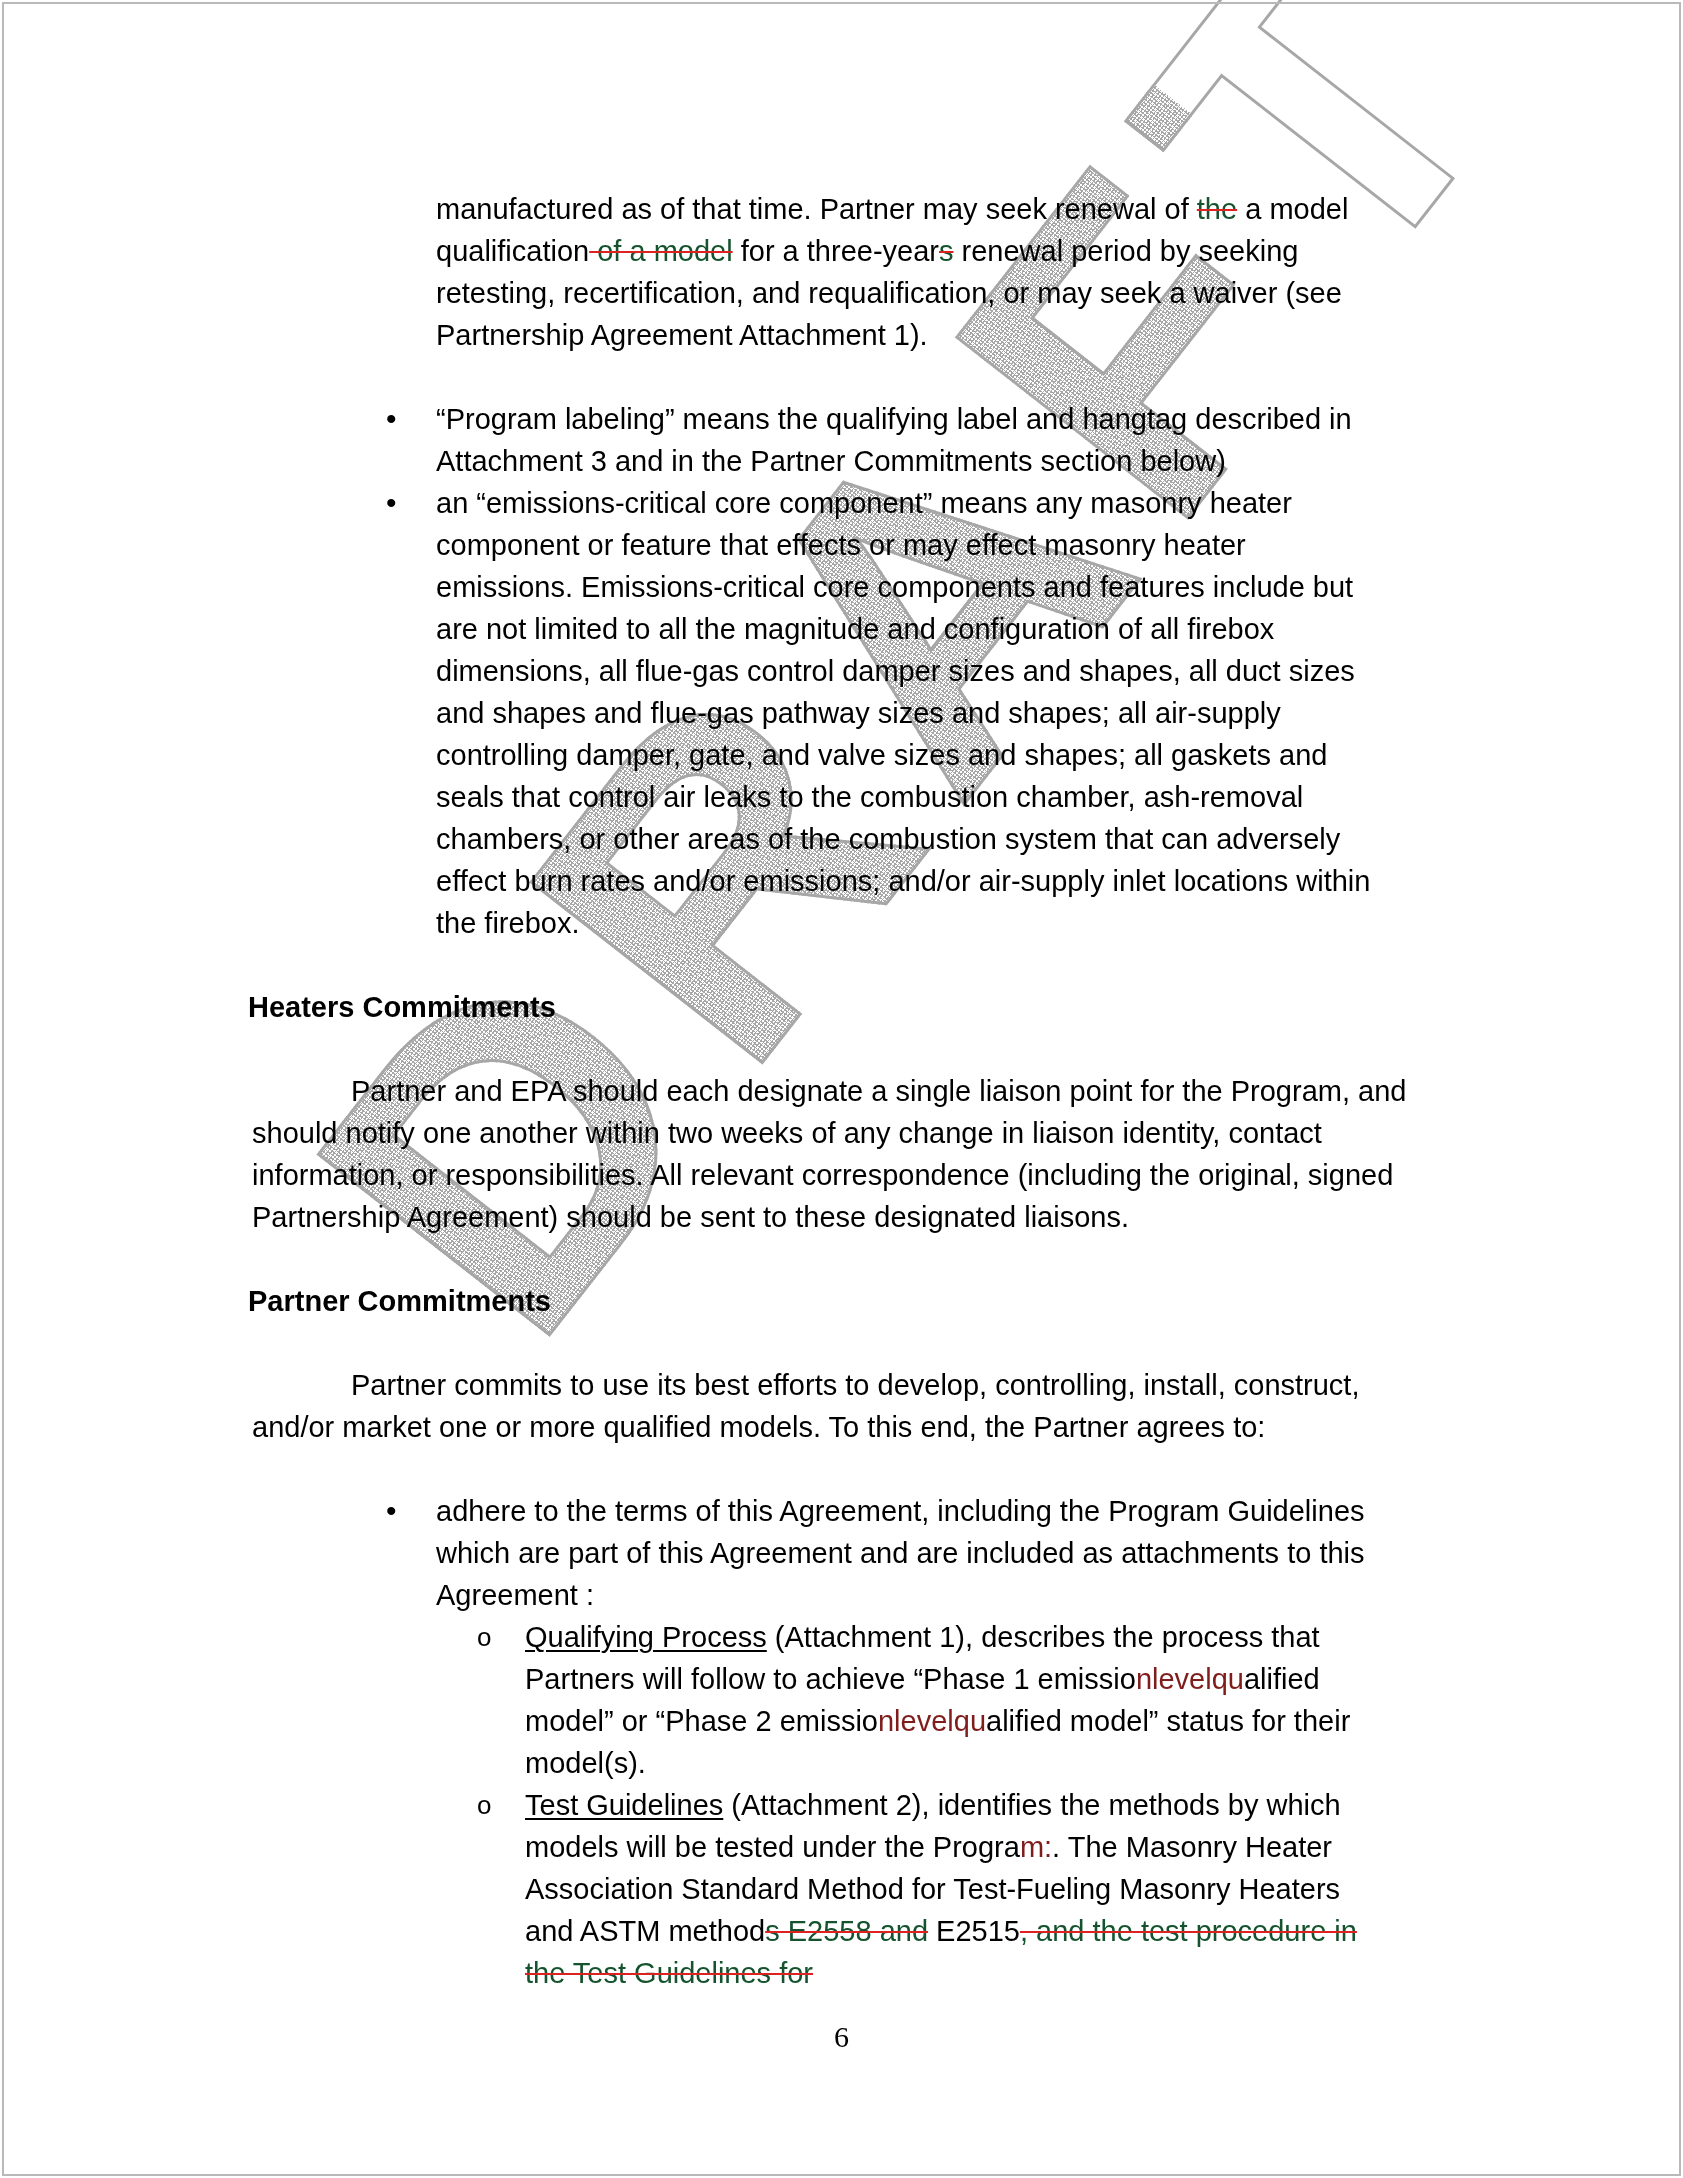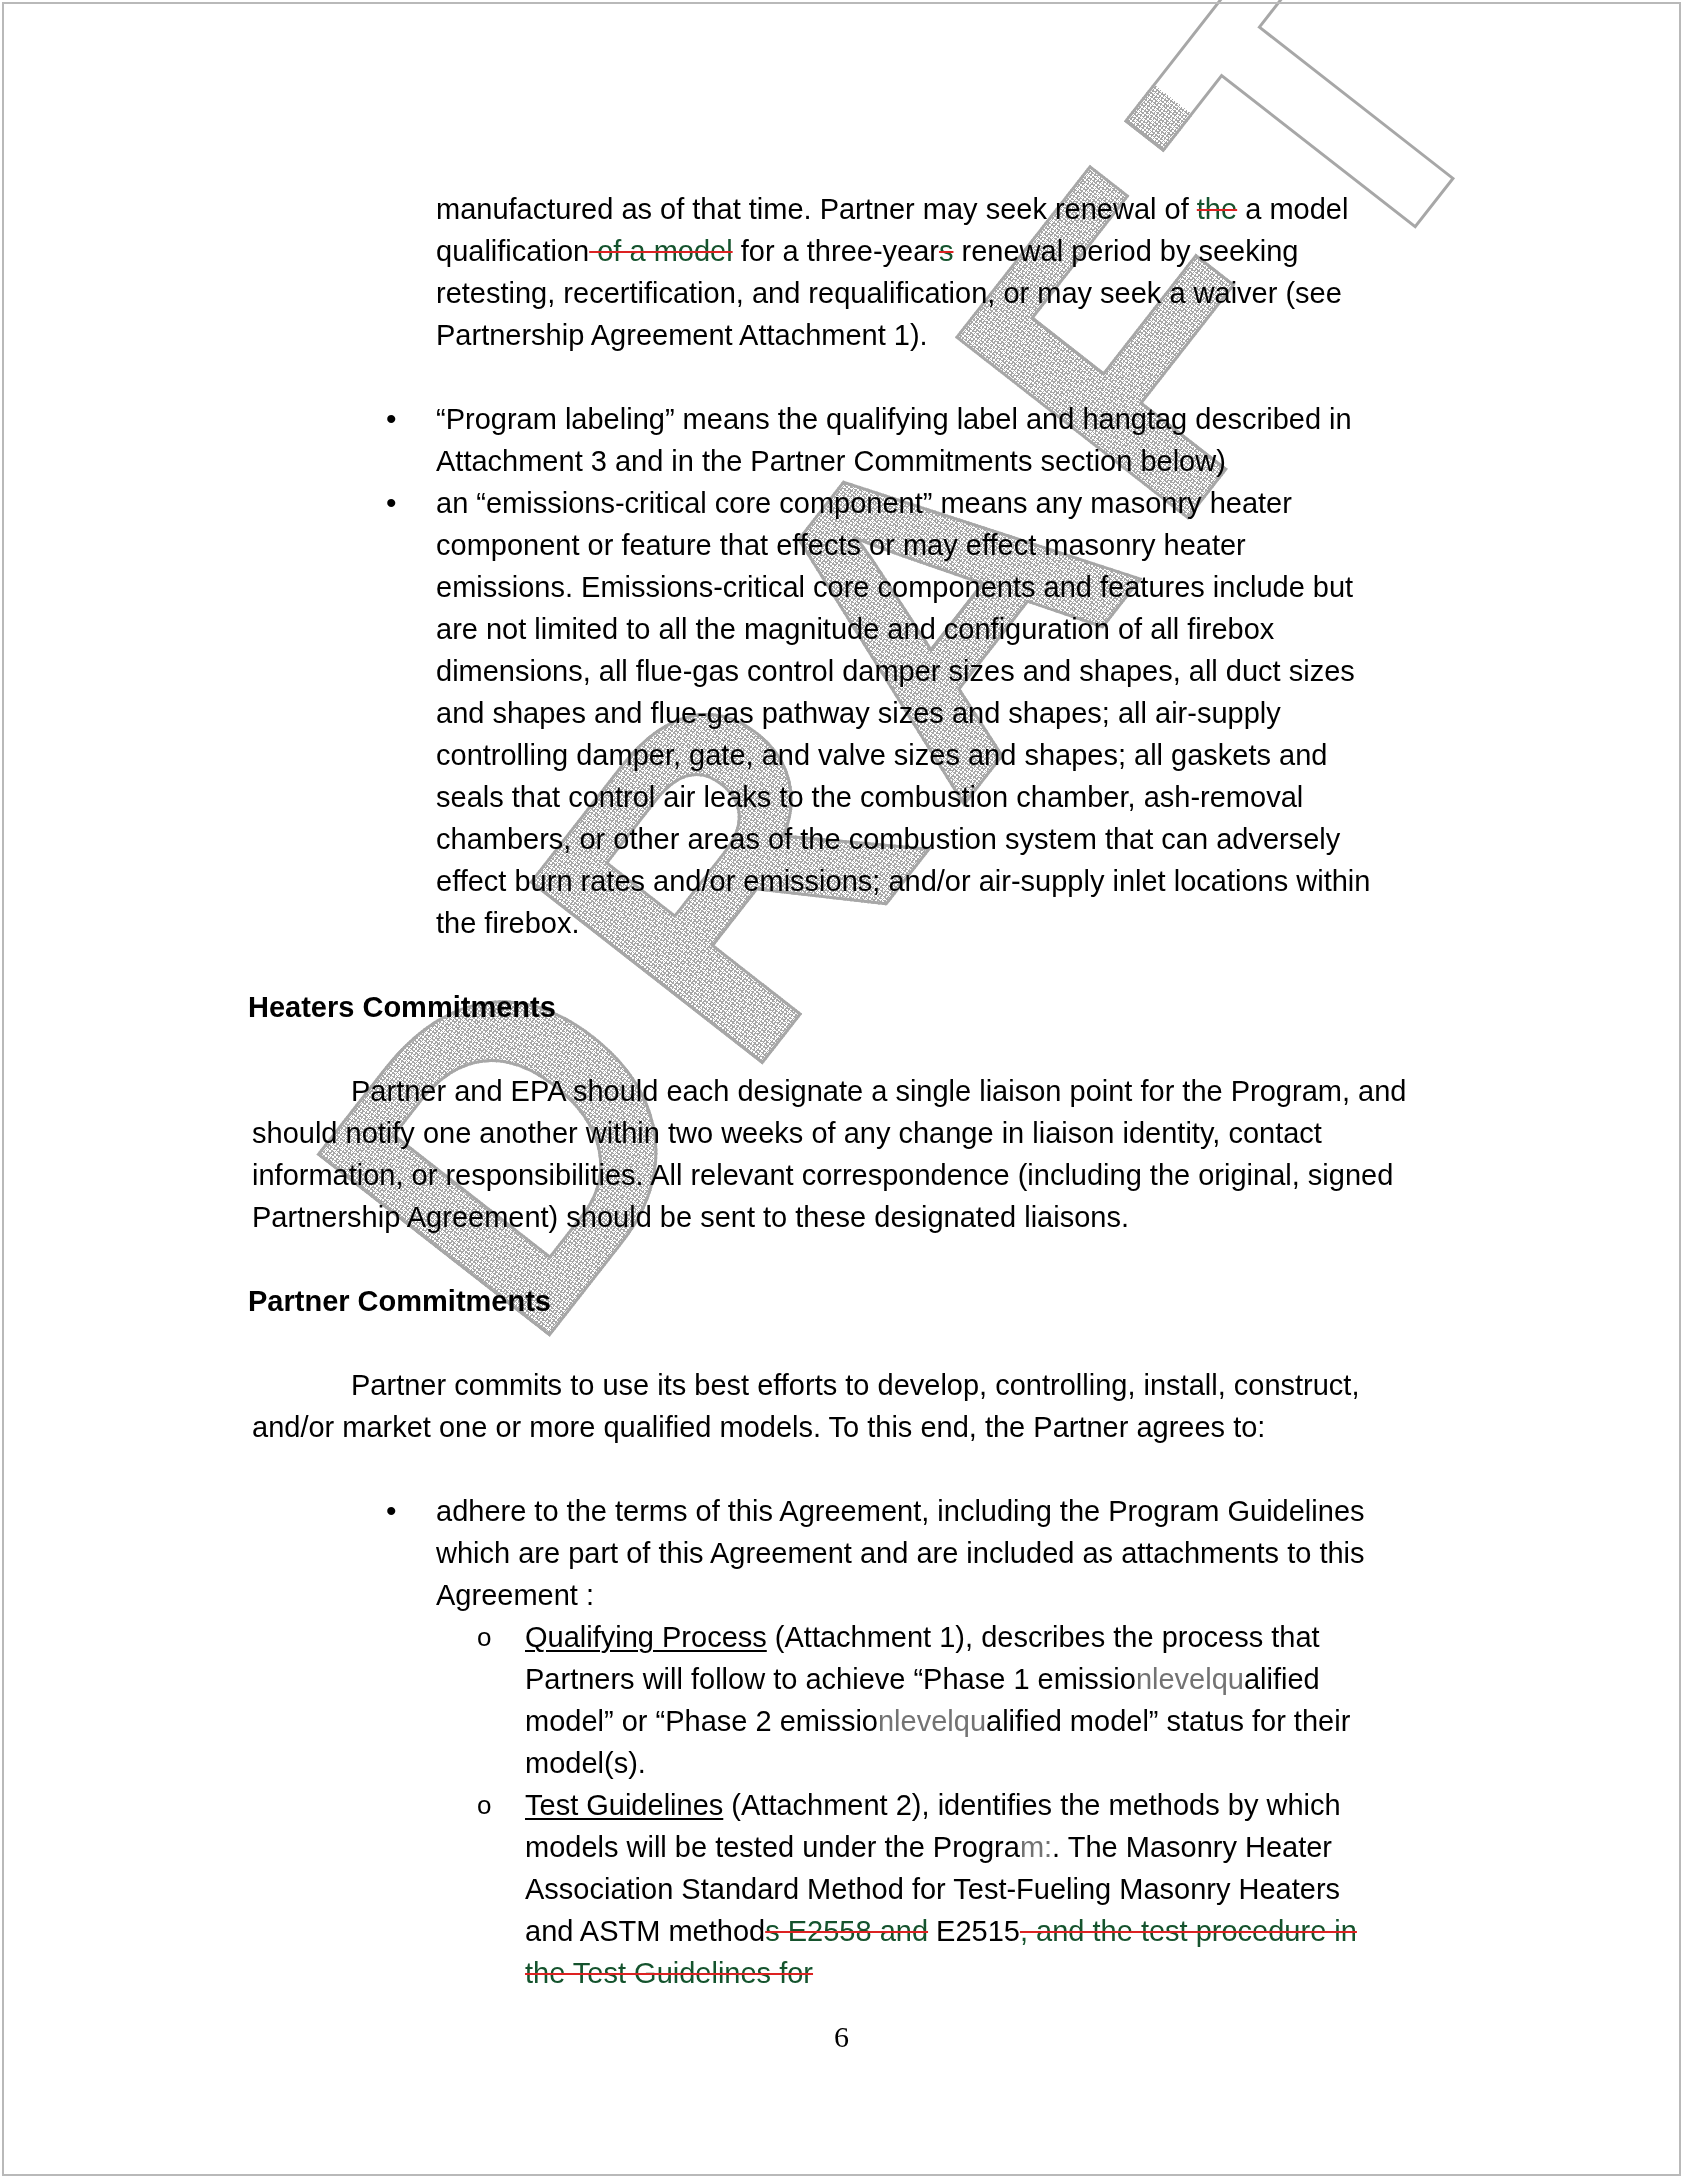--- a/index.html
+++ b/index.html
@@ -145,21 +145,21 @@
     line-height: 42px;
   }
 
   .strike-red {
     color: #14532d;
     text-decoration: line-through;
     text-decoration-color: #dd2222;
     text-decoration-thickness: 2px;
   }
   .red {
-    color: #737373;
+    color: #7f1d1d;
   }
   .uline {
     text-decoration: underline;
     text-decoration-thickness: 2px;
     text-underline-offset: 3px;
   }
 
   
   .page-number {
     position: absolute;

